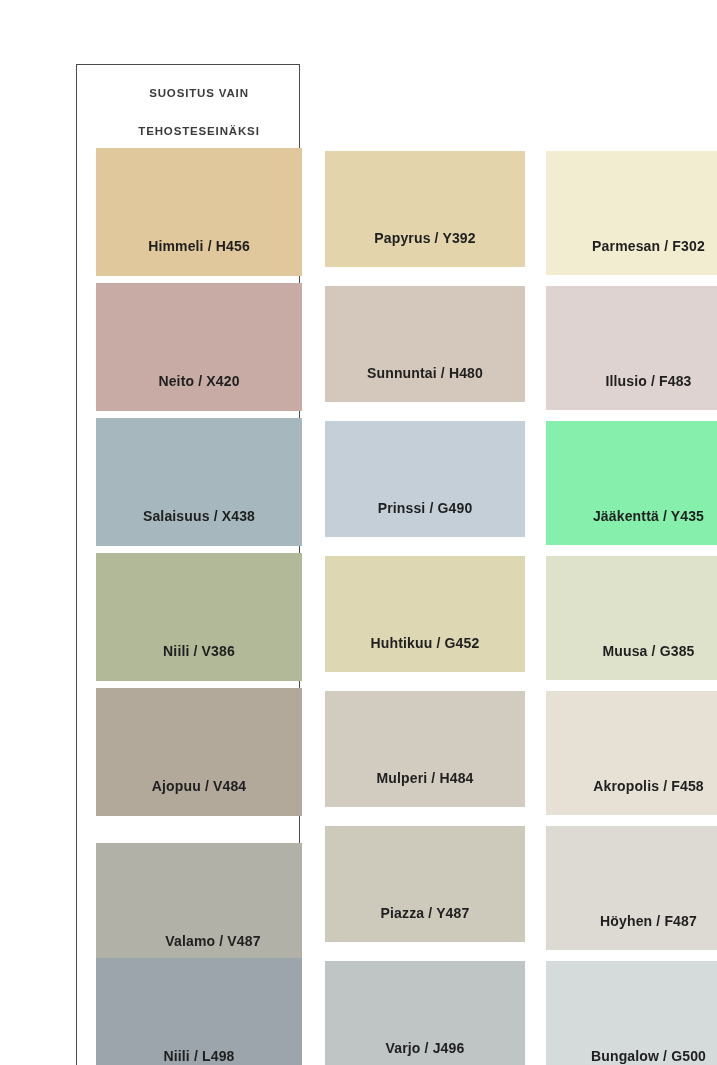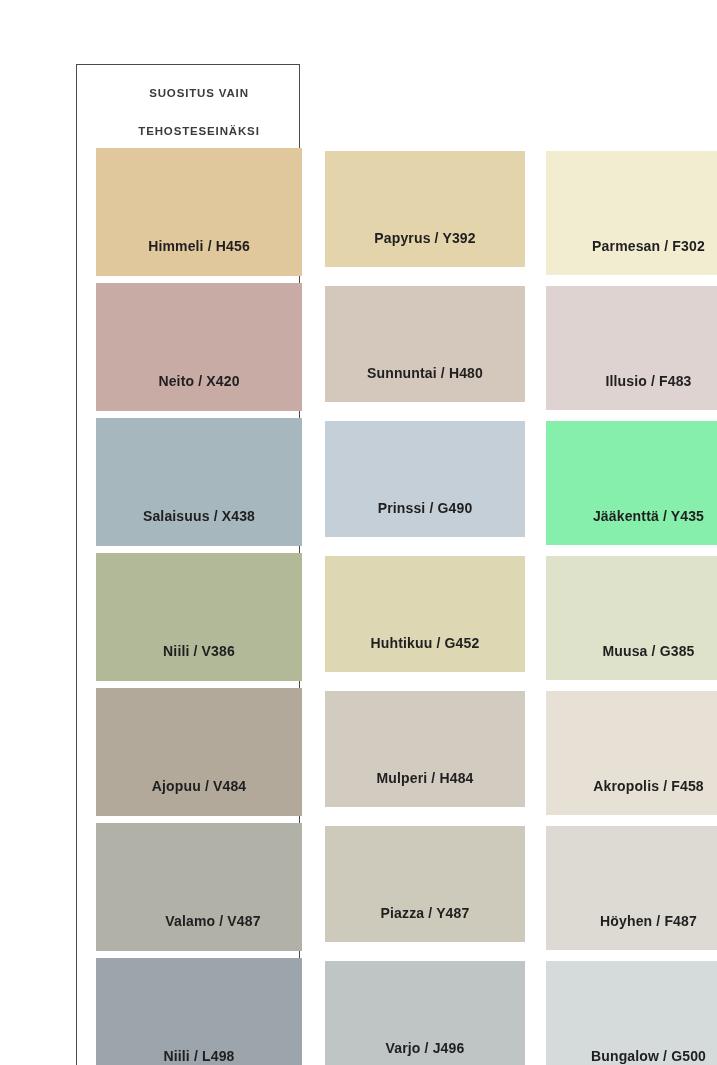--- a/index.html
+++ b/index.html
@@ -141,21 +141,21 @@
       </div>
       <div class="swatch" style="top: 363px; background: rgb(167, 183, 190);">
         <span class="swatch-label">Salaisuus / X438</span>
       </div>
       <div class="swatch" style="top: 498px; background: rgb(178, 185, 153);">
         <span class="swatch-label">Niili / V386</span>
       </div>
       <div class="swatch" style="top: 633px; background: rgb(178, 169, 155);">
         <span class="swatch-label">Ajopuu / V484</span>
       </div>
-      <div class="swatch" style="top: 768px; background: rgb(178, 177, 167); padding-left: 28px;">
+      <div class="swatch" style="top: 788px; background: rgb(178, 177, 167); padding-left: 28px;">
         <span class="swatch-label">Valamo / V487</span>
       </div>
       <div class="swatch" style="top: 903px; background: rgb(155, 165, 171);">
         <span class="swatch-label">Niili / L498</span>
       </div>
     </div>
   <div class="column" id="column-2">
       <div class="swatch" style="top: 96px; background: rgb(228, 212, 172);">
         <span class="swatch-label">Papyrus / Y392</span>
       </div>

